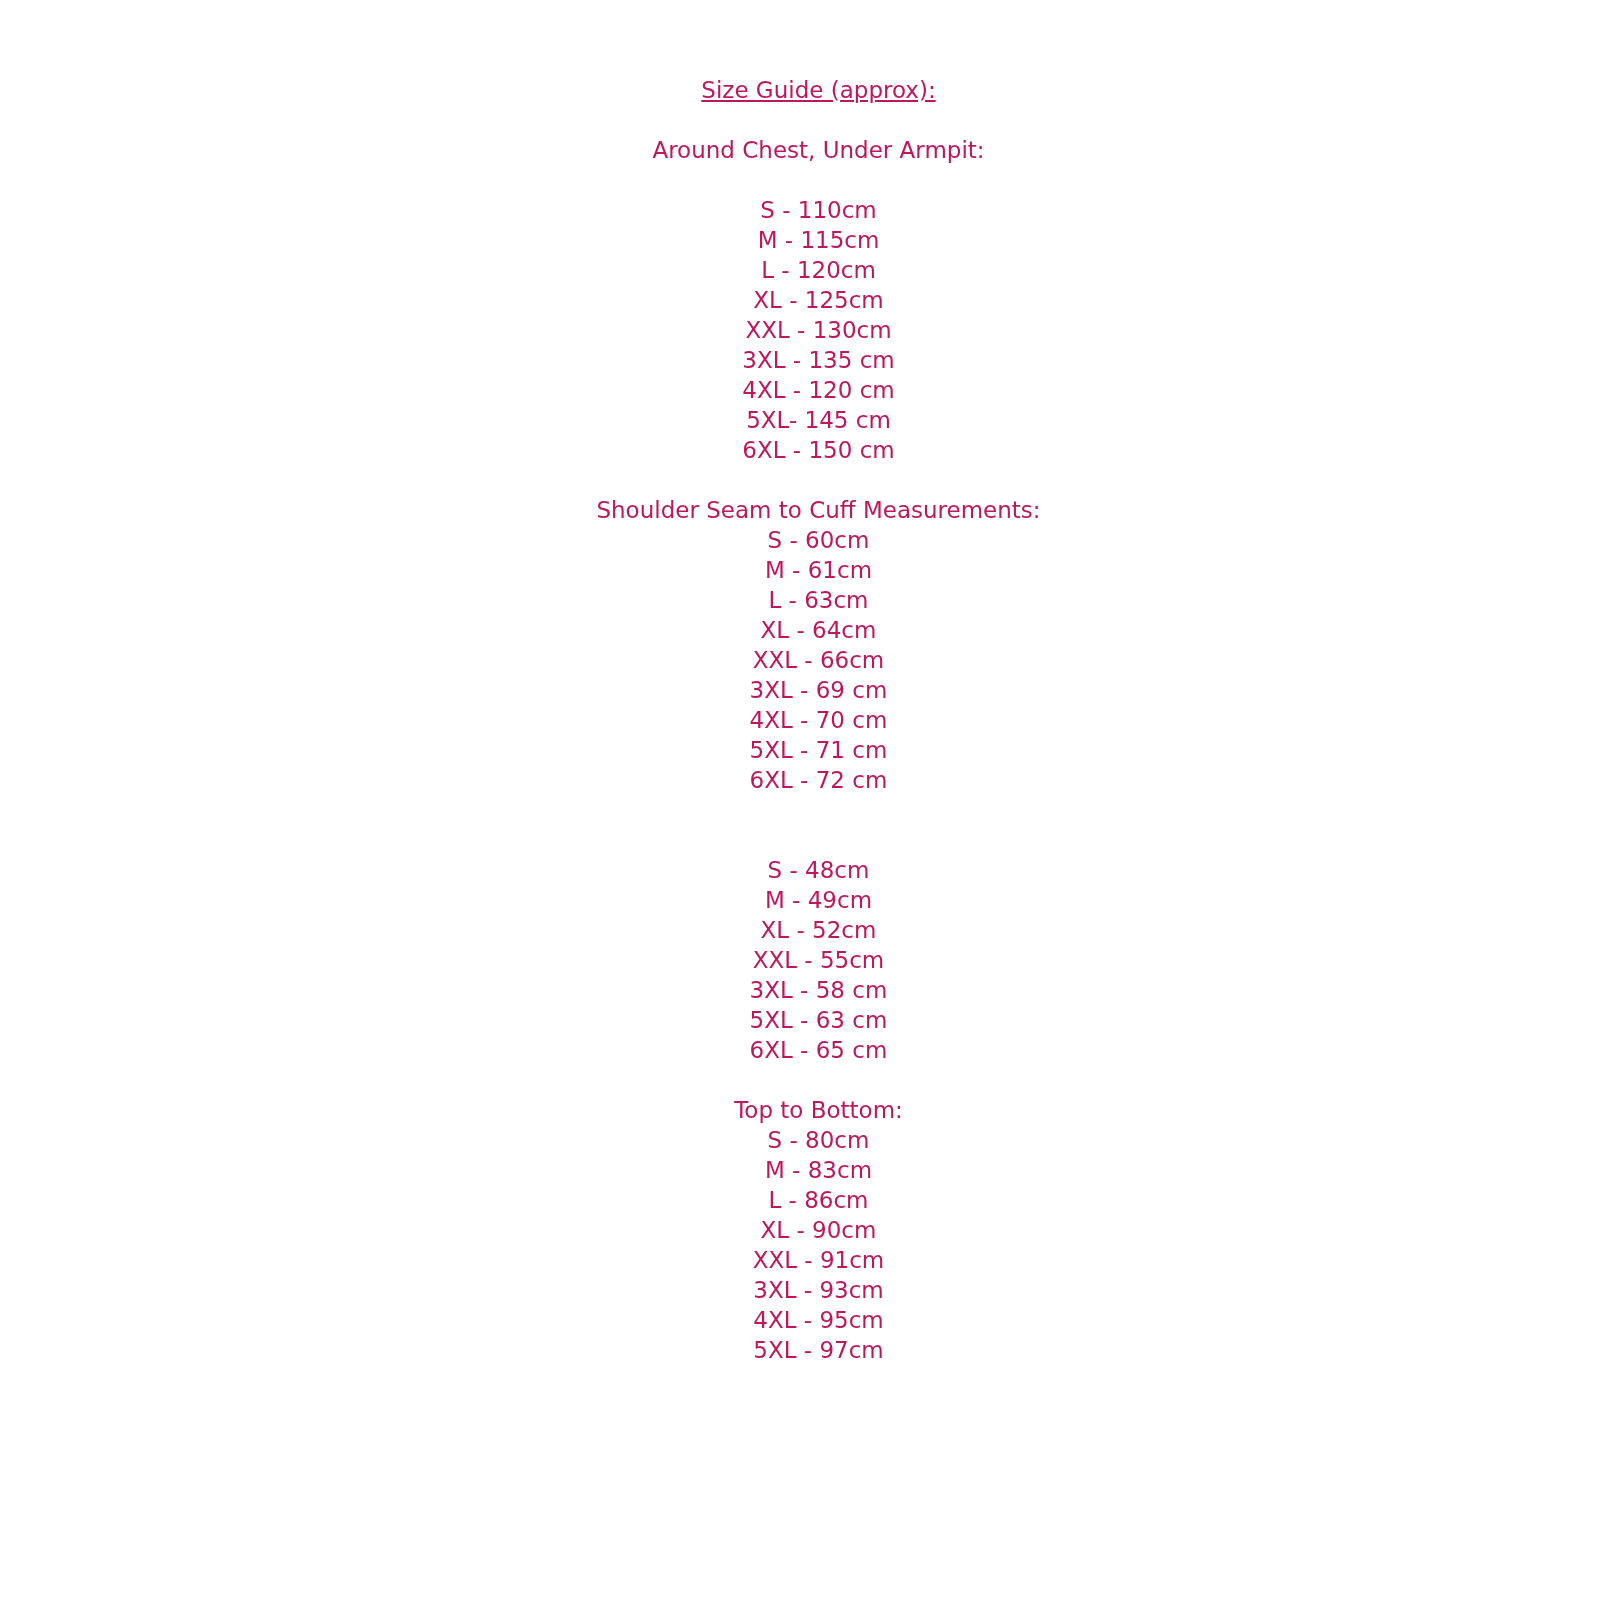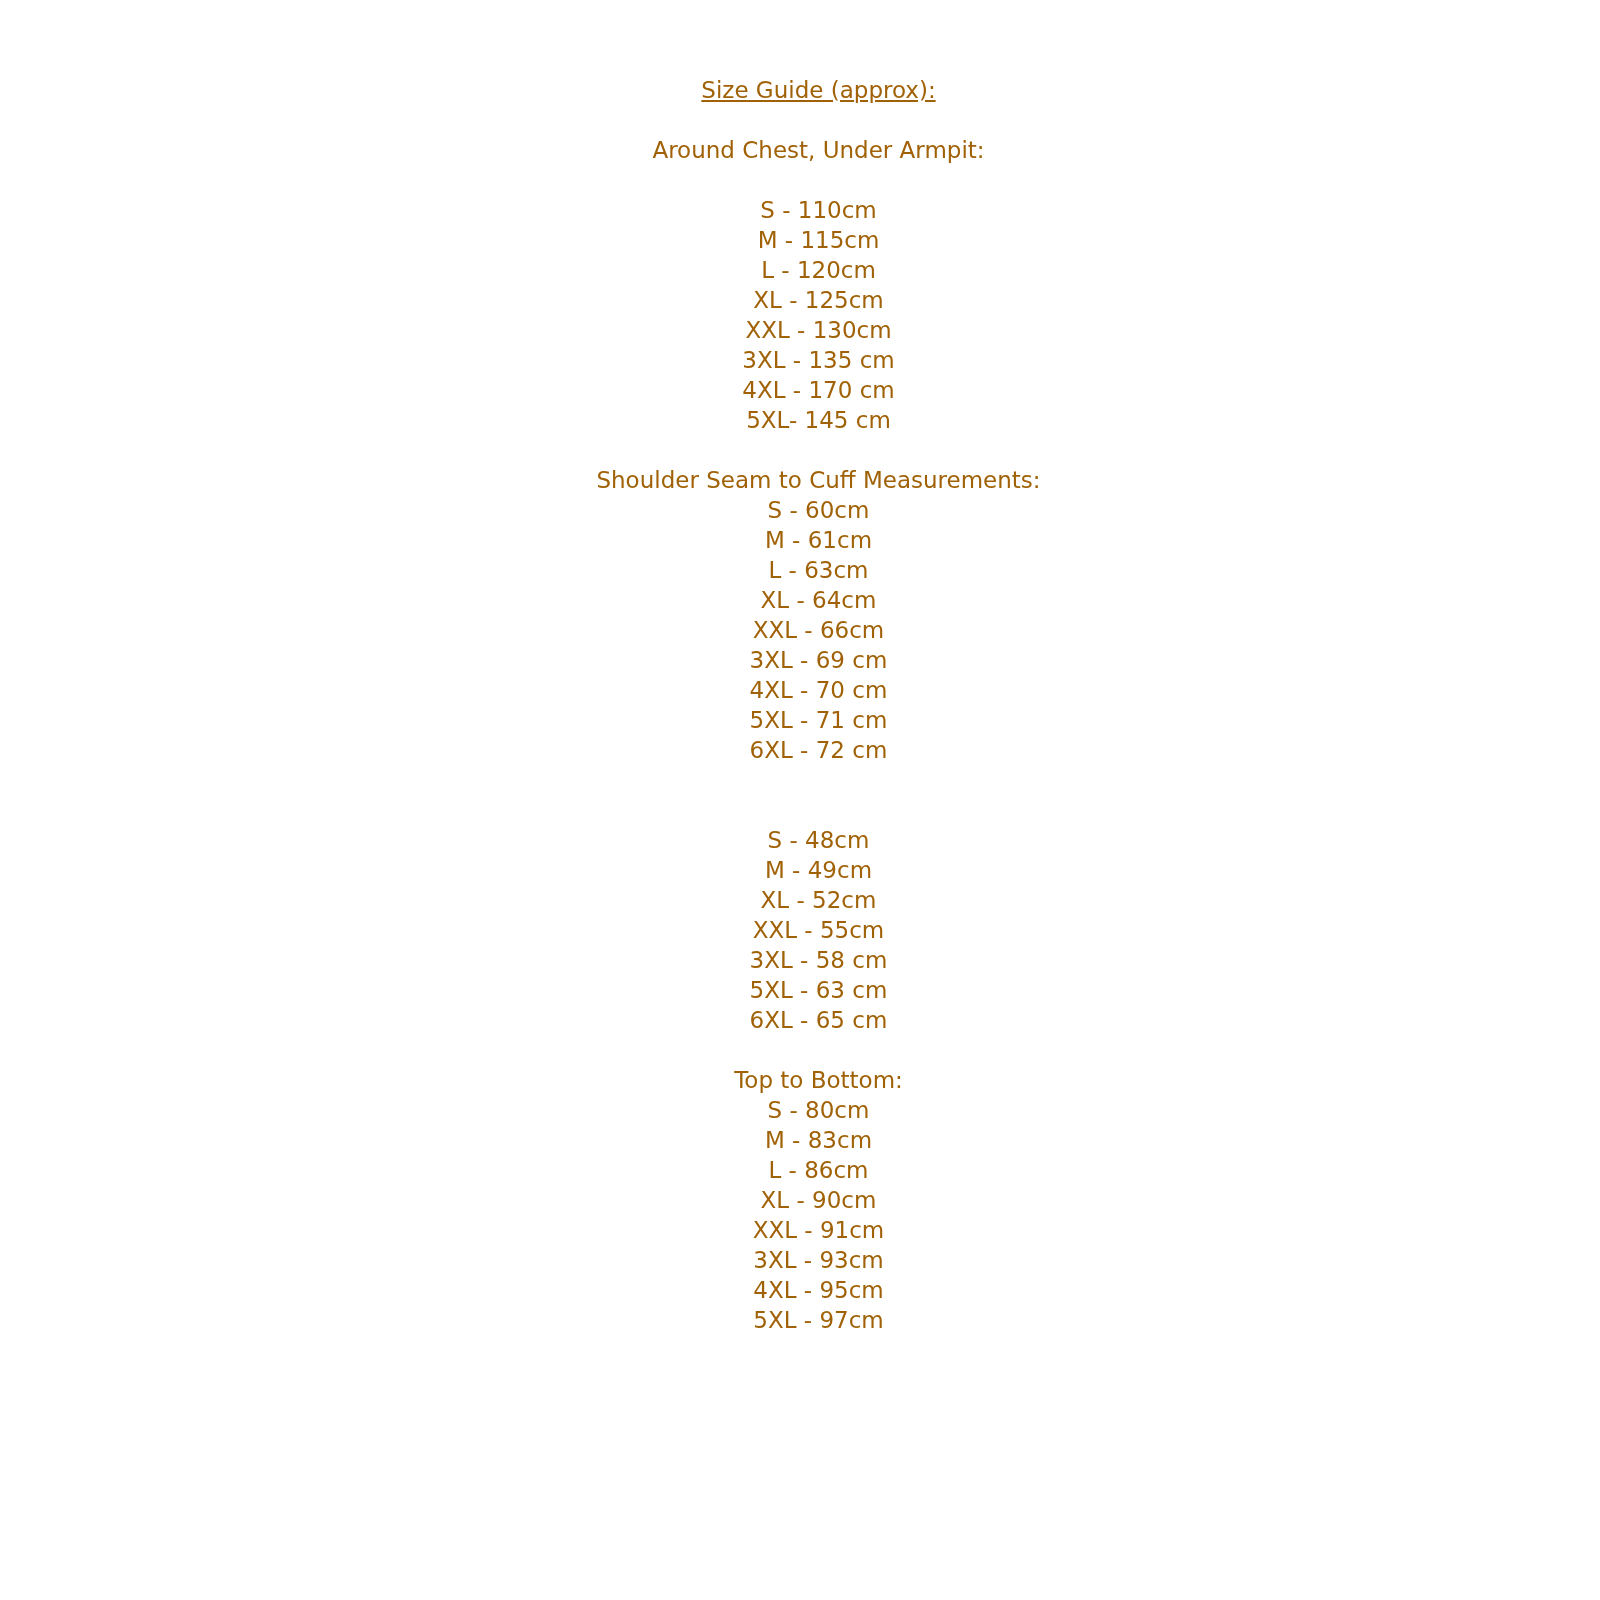--- a/index.html
+++ b/index.html
@@ -12,21 +12,21 @@
     background: #ffffff;
     overflow: hidden;
     font-family: "DejaVu Sans", "Liberation Sans", sans-serif;
   }
   .page {
     box-sizing: border-box;
     width: 1600px;
     padding-top: 75px;
     padding-left: 37px; 
     text-align: center;
-    color: #a16207;
+    color: #be185d;
     font-size: 23px;
     line-height: 30px;
     font-weight: 400;
   }
   .line {
     height: 30px;
     white-space: pre;
   }
   .blank {
     height: 30px;
@@ -43,22 +43,23 @@
   <div class="blank"></div>
   <div id="sections">
       <div class="line heading">Around Chest, Under Armpit:</div>
       <div class="blank"></div>
       <div class="line row">S - 110cm</div>
       <div class="line row">M - 115cm</div>
       <div class="line row">L - 120cm</div>
       <div class="line row">XL - 125cm</div>
       <div class="line row">XXL - 130cm</div>
       <div class="line row">3XL - 135 cm</div>
-      <div class="line row">4XL - 170 cm</div>
+      <div class="line row">4XL - 120 cm</div>
       <div class="line row">5XL- 145 cm</div>
+      <div class="line row">6XL - 150 cm</div>
       <div class="blank"></div>
       <div class="line heading">Shoulder Seam to Cuff Measurements:</div>
       <div class="line row">S - 60cm</div>
       <div class="line row">M - 61cm</div>
       <div class="line row">L - 63cm</div>
       <div class="line row">XL - 64cm</div>
       <div class="line row">XXL - 66cm</div>
       <div class="line row">3XL - 69 cm</div>
       <div class="line row">4XL - 70 cm</div>
       <div class="line row">5XL - 71 cm</div>

